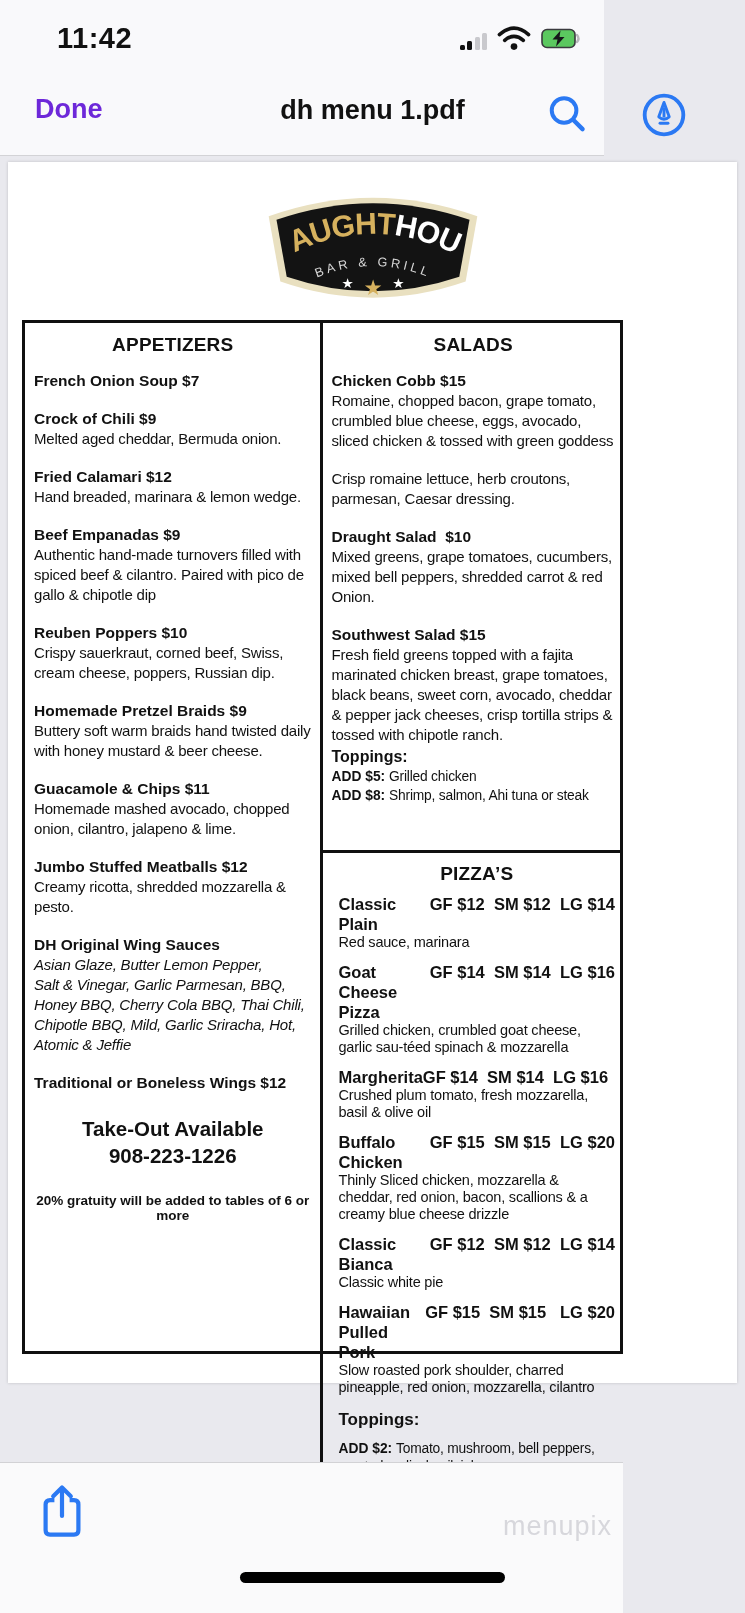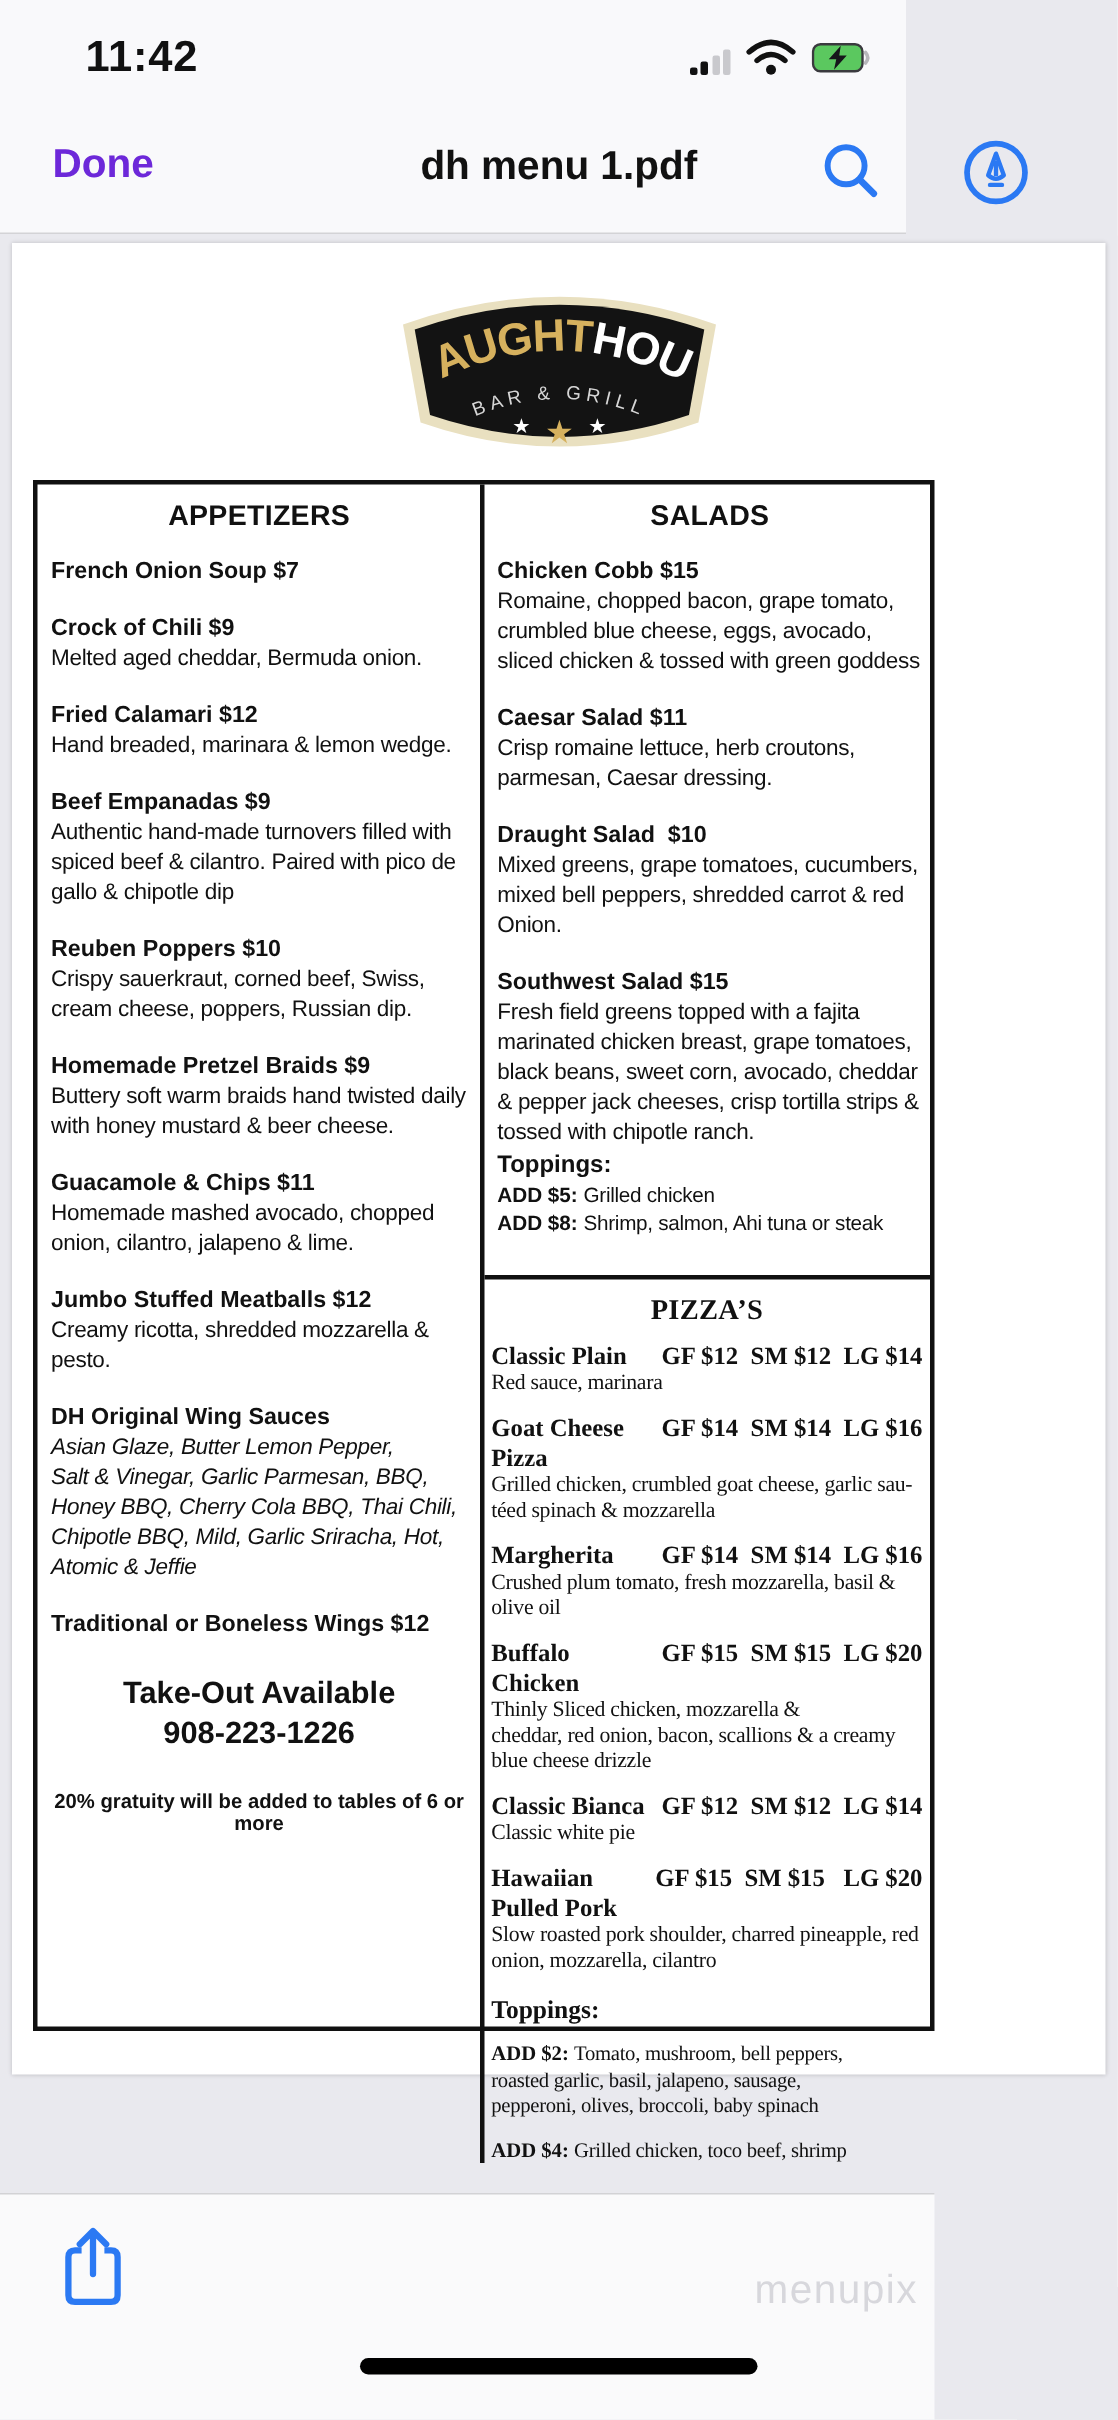--- a/index.html
+++ b/index.html
@@ -22,34 +22,34 @@
   .viewport { position:absolute; left:0; top:157px; width:745px; height:1305px; background:#e9e9ee; }
   .page { position:absolute; left:8px; top:5px; width:729px; height:1221px; background:#fff;
     box-shadow:0 0 3px rgba(0,0,0,.18); }
   .logo-wrap { text-align:center; margin-top:26px; }
   
   .menu-table { position:absolute; left:14px; top:158px; width:601px; height:1034px;
     border:3px solid #101010; display:grid; grid-template-columns:1fr 1fr; background:#fff; }
   .col-left { border-right:3px solid #101010; padding:6px 8px 0 9px; }
   .col-right { display:flex; flex-direction:column; }
   .cell-salads { height:530px; border-bottom:3px solid #101010; padding:6px 5px 0 9px; }
-  .cell-pizzas { flex:1; padding:5px 5px 0 5px;font-family:Liberation Serif, serif; }
+  .cell-pizzas { flex:1; padding:5px 5px 0 16px; }
   .sec-h { text-align:center; font-weight:700; font-size:19px; margin:5px 0 15px; letter-spacing:.2px; }
   .mi { margin-bottom:18px; }
   .mi-name { font-size:15.5px; font-weight:700; line-height:20px; white-space:pre-wrap; }
   .mi-desc { font-size:15px; line-height:20px; letter-spacing:-.2px; white-space:pre-line; }
   .italic { font-style:italic; }
   .takeout { text-align:center; margin-top:22px; font-weight:700; font-size:20.5px; line-height:27px; }
   .gratuity { text-align:center; margin-top:24px; font-weight:700; font-size:13.5px; }
   .tp-label { font-weight:700; font-size:16px; line-height:20px; }
   .add-line { font-size:13.8px; line-height:17.5px; margin-top:1px; }
   .add-line b { font-weight:700; }
   .add-line span { white-space:pre-line; letter-spacing:-.2px; }
   .pz { margin-bottom:11px; }
-  .pz-top { display:flex; justify-content:space-between; align-items:baseline; }
+  .pz-top { display:flex; align-items:baseline; }
   .pz-name { font-size:16.5px; font-weight:700; line-height:20px; }
   .pz-prices { font-size:16.5px; font-weight:700; white-space:pre; }
   .pz-desc { font-size:14.5px; line-height:17px; letter-spacing:-.2px; white-space:pre-line; }
   .tp-label-pz { font-weight:700; font-size:17px; margin:14px 0 10px; }
   .pz-add { margin-bottom:12px; }
   
   .toolbar { position:absolute; left:0; top:1462px; width:623px; height:151px;
     background:#fafafb; border-top:1px solid #d2d2d5; }
   .share-btn { position:absolute; left:36px; top:18px; cursor:pointer; }
   .watermark { position:absolute; left:503px; top:48px; font-size:27px; color:#d7d7dc; letter-spacing:1px; }
@@ -178,21 +178,20 @@
       <div class="col-right">
 
         <div class="cell-salads">
           <div class="sec-h">SALADS</div>
 
           <div class="mi">
             <div class="mi-name">Chicken Cobb $15</div>
             <div class="mi-desc">Romaine, chopped bacon, grape tomato, crumbled blue cheese, eggs, avocado, sliced chicken &amp; tossed with green goddess</div>
           </div>
           <div class="mi">
-            <div class="mi-name">Caesar Salad $11</div>
             <div class="mi-desc">Crisp romaine lettuce, herb croutons, parmesan, Caesar dressing.</div>
           </div>
           <div class="mi">
             <div class="mi-name">Draught Salad  $10</div>
             <div class="mi-desc">Mixed greens, grape tomatoes, cucumbers, mixed bell peppers, shredded carrot &amp; red Onion.</div>
           </div>
           <div class="mi" style="margin-bottom:2px">
             <div class="mi-name">Southwest Salad $15</div>
             <div class="mi-desc">Fresh field greens topped with a fajita marinated chicken breast, grape tomatoes, black beans, sweet corn, avocado, cheddar &amp; pepper jack cheeses, crisp tortilla strips &amp;
 tossed with chipotle ranch.</div>

